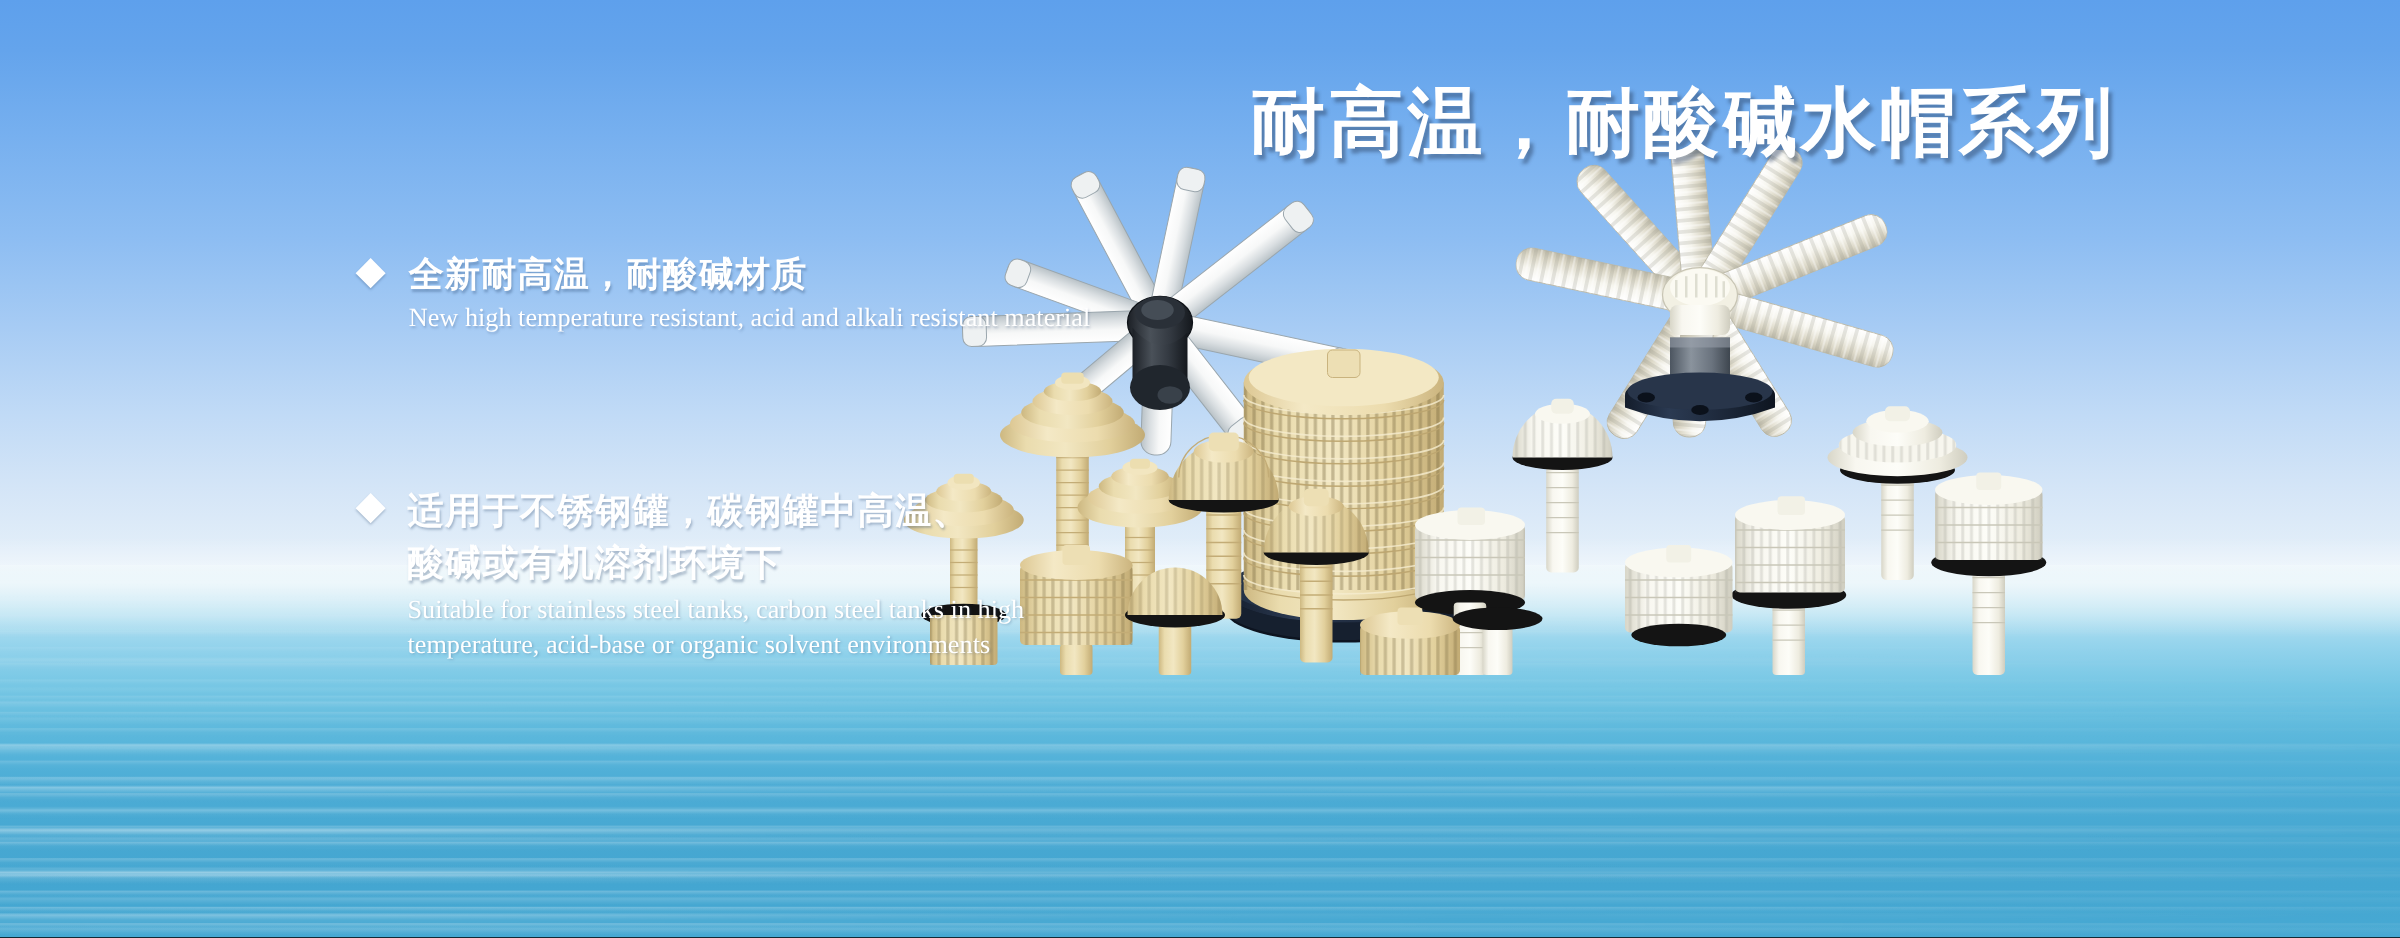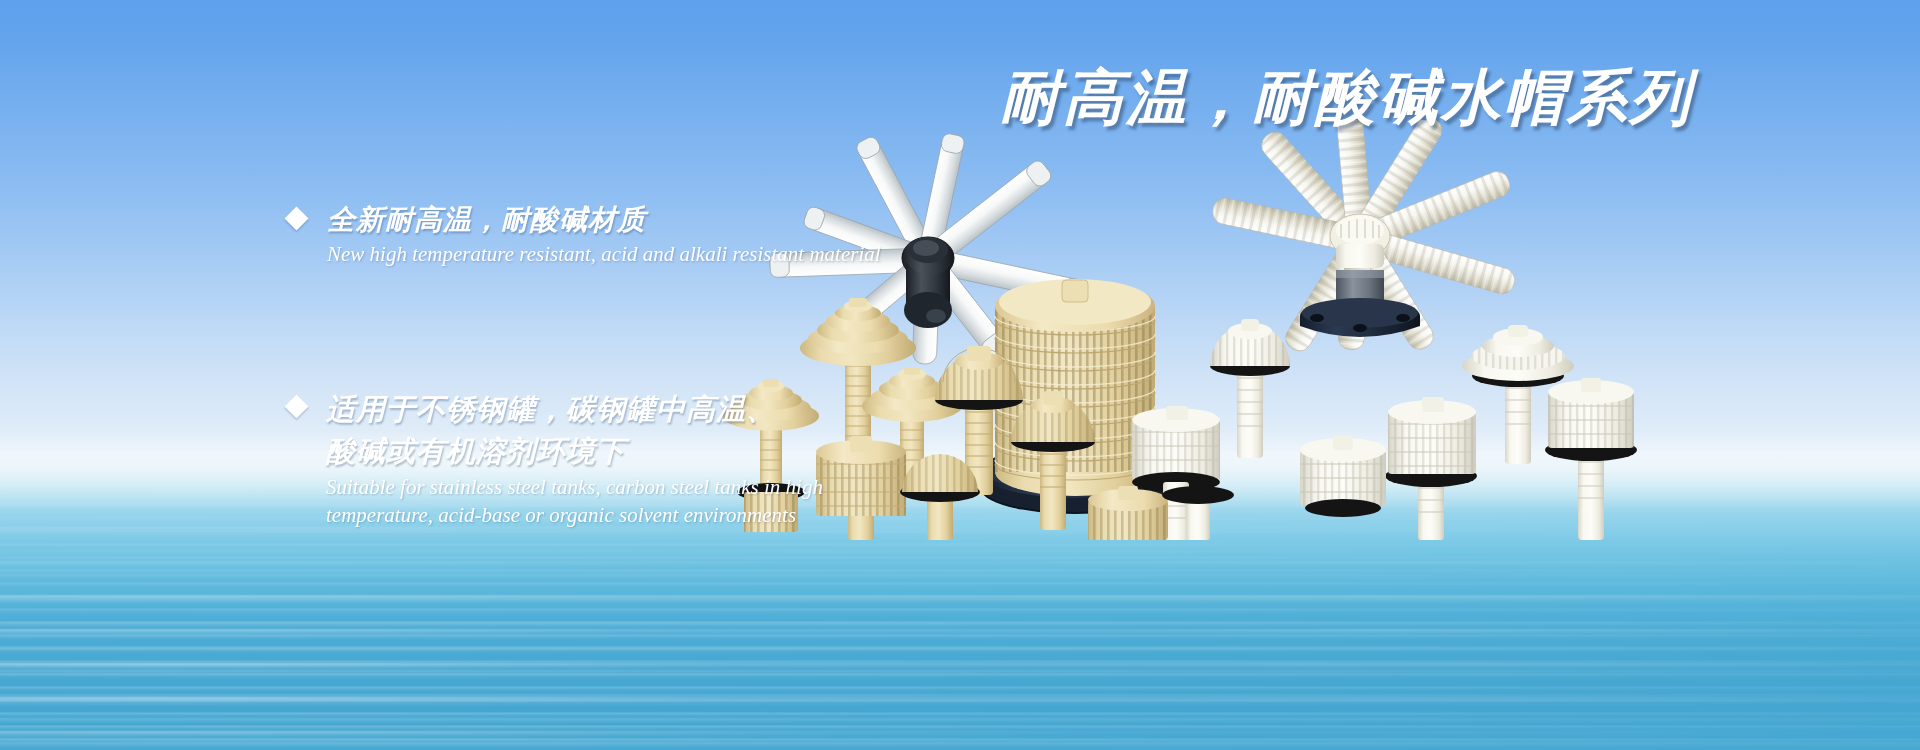--- a/index.html
+++ b/index.html
@@ -7,21 +7,20 @@
     padding: 0;
     background: #000;
   }
   #banner {
     position: relative;
     width: 1920px;
     height: 750px;
     overflow: hidden;
     font-family: "Liberation Sans", "DejaVu Sans", sans-serif;
     user-select: none;
-    font-style: italic;
   }
 
   
   .sky {
     position: absolute;
     left: 0; top: 0;
     width: 1920px;
     height: 500px;
     background: linear-gradient(to bottom,
         #5ea0ec 0%,

